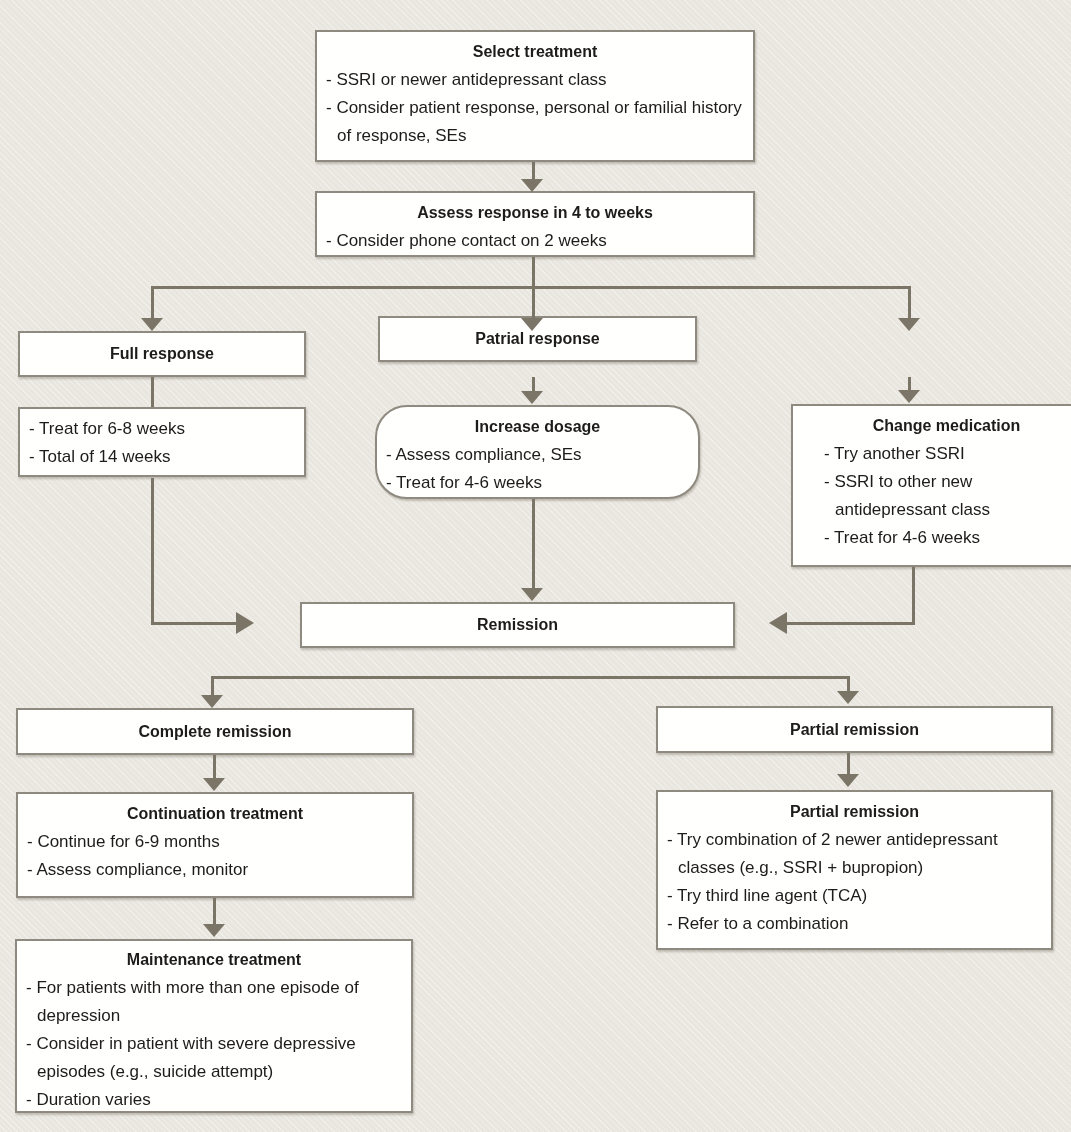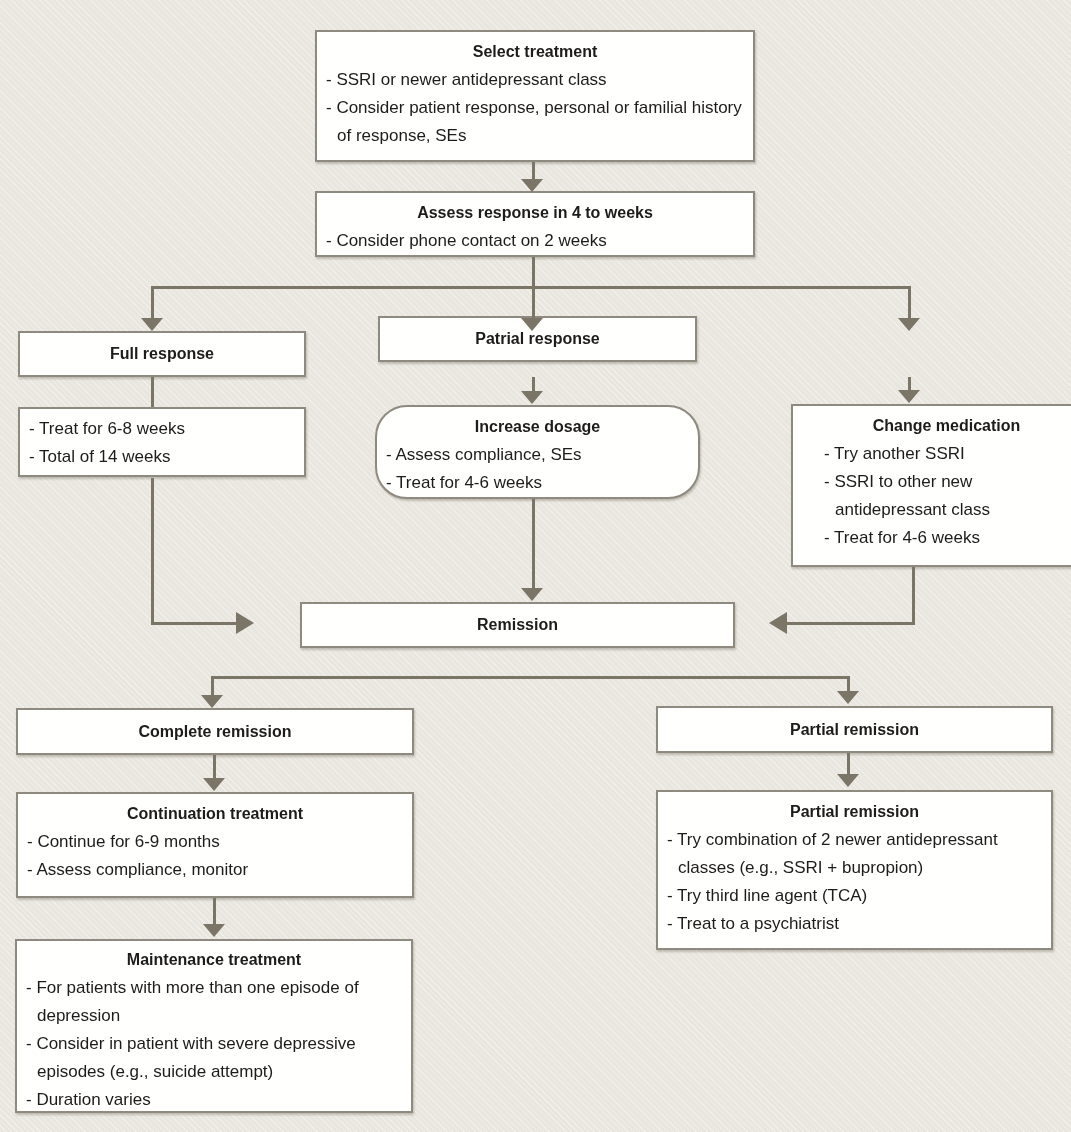--- a/index.html
+++ b/index.html
@@ -139,21 +139,21 @@
   </div>
 
   <div class="box center-only" style="left:656px;top:706px;width:397px;height:47px;">
     <div class="box-title">Partial remission</div>
   </div>
 
   <div class="box" style="left:656px;top:790px;width:397px;height:160px;">
     <div class="box-title">Partial remission</div>
     <div class="bullet">- Try combination of 2 newer antidepressant classes (e.g., SSRI + bupropion)</div>
     <div class="bullet">- Try third line agent (TCA)</div>
-    <div class="bullet">- Treat to a psychiatrist</div>
+    <div class="bullet">- Refer to a combination</div>
   </div>
 
   <div class="cline" style="left:532px;top:162px;width:3px;height:19px;"></div>
   <div class="ah-down" style="left:521px;top:179px;"></div>
 
   <div class="cline" style="left:532px;top:257px;width:3px;height:62px;"></div>
   <div class="cline" style="left:151px;top:286px;width:760px;height:3px;"></div>
   <div class="cline" style="left:151px;top:286px;width:3px;height:33px;"></div>
   <div class="cline" style="left:908px;top:286px;width:3px;height:33px;"></div>
   <div class="ah-down" style="left:141px;top:318px;"></div>

